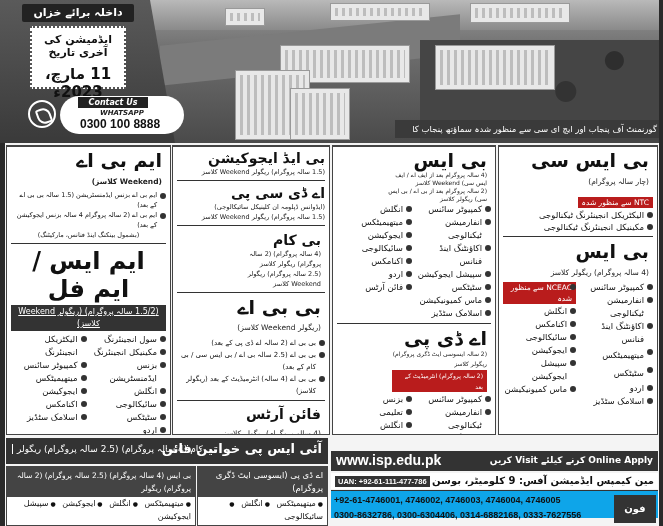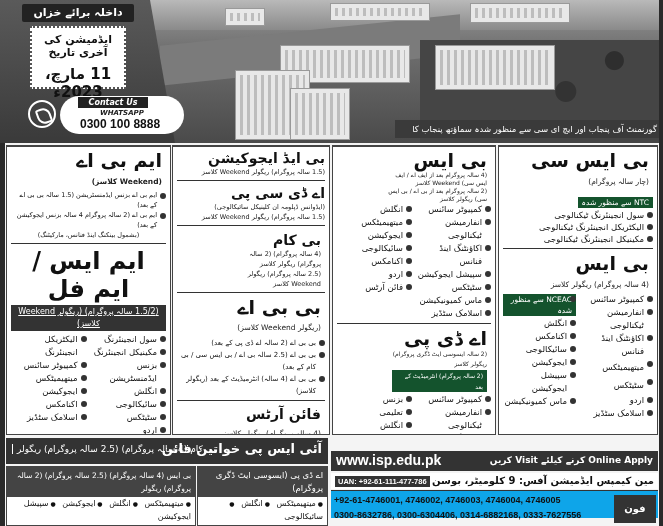--- a/index.html
+++ b/index.html
@@ -50,21 +50,21 @@
 .c1{left:0;width:165px;}
 .c2{left:166px;width:158px;}
 .c3{left:326px;width:164px;}
 .c4{left:492px;width:160px;}
 .sec{border-bottom:1.5px solid #333;padding-bottom:3px;margin-bottom:3px;}
 .sec:last-child{border-bottom:none;}
 .h-big{font-size:19px;font-weight:bold;line-height:22px;}
 .h-mid{font-size:14px;font-weight:bold;line-height:18px;}
 .h-xl{font-size:24px;font-weight:bold;line-height:28px;text-align:center;}
 .note{font-size:7.5px;color:#222;line-height:10px;}
-.badge{display:inline-block;background:#14532d;color:#fff;font-size:7.5px;padding:0 4px;line-height:11px;margin:1px 0;}
+.badge{display:inline-block;background:#b91c1c;color:#fff;font-size:7.5px;padding:0 4px;line-height:11px;margin:1px 0;}
 .badge-wide{display:block;background:#333;color:#fff;font-size:8px;padding:1px 4px;line-height:12px;text-align:center;margin:2px 0;text-decoration:underline;}
 .inline{display:inline-block;margin-right:4px;vertical-align:middle;}
 .list{list-style:none;}
 .list li{font-size:8.5px;line-height:12px;padding-right:9px;position:relative;}
 .list li::before{content:"";position:absolute;right:0;top:3px;width:6px;height:6px;border-radius:50%;background:#333;}
 .grid2{display:grid;grid-template-columns:1fr 1fr;column-gap:4px;}
 .grid2 li{font-size:8.5px;line-height:13px;}
 
 
 .women-bar{position:absolute;left:6px;top:438px;width:322px;height:26px;background:#333;color:#fff;direction:rtl;}
@@ -120,21 +120,20 @@
   </div>
 
   <div class="cols">
 
     <div class="col c4">
       <div class="sec">
         <span class="h-big inline">بی ایس سی</span>
         <span class="note inline">(چار سالہ پروگرام)</span>
         <div><span class="badge">NTC سے منظور شدہ</span></div>
         <ul class="list">
-          <li>سول انجینئرنگ ٹیکنالوجی</li>
           <li>الیکٹریکل انجینئرنگ ٹیکنالوجی</li>
           <li>مکینیکل انجینئرنگ ٹیکنالوجی</li>
         </ul>
       </div>
       <div class="sec">
         <span class="h-big inline">بی ایس</span>
         <span class="note inline">(4 سالہ پروگرام) ریگولر کلاسز</span>
         <div class="grid2">
           <ul class="list">
             <li>کمپیوٹر سائنس</li>

